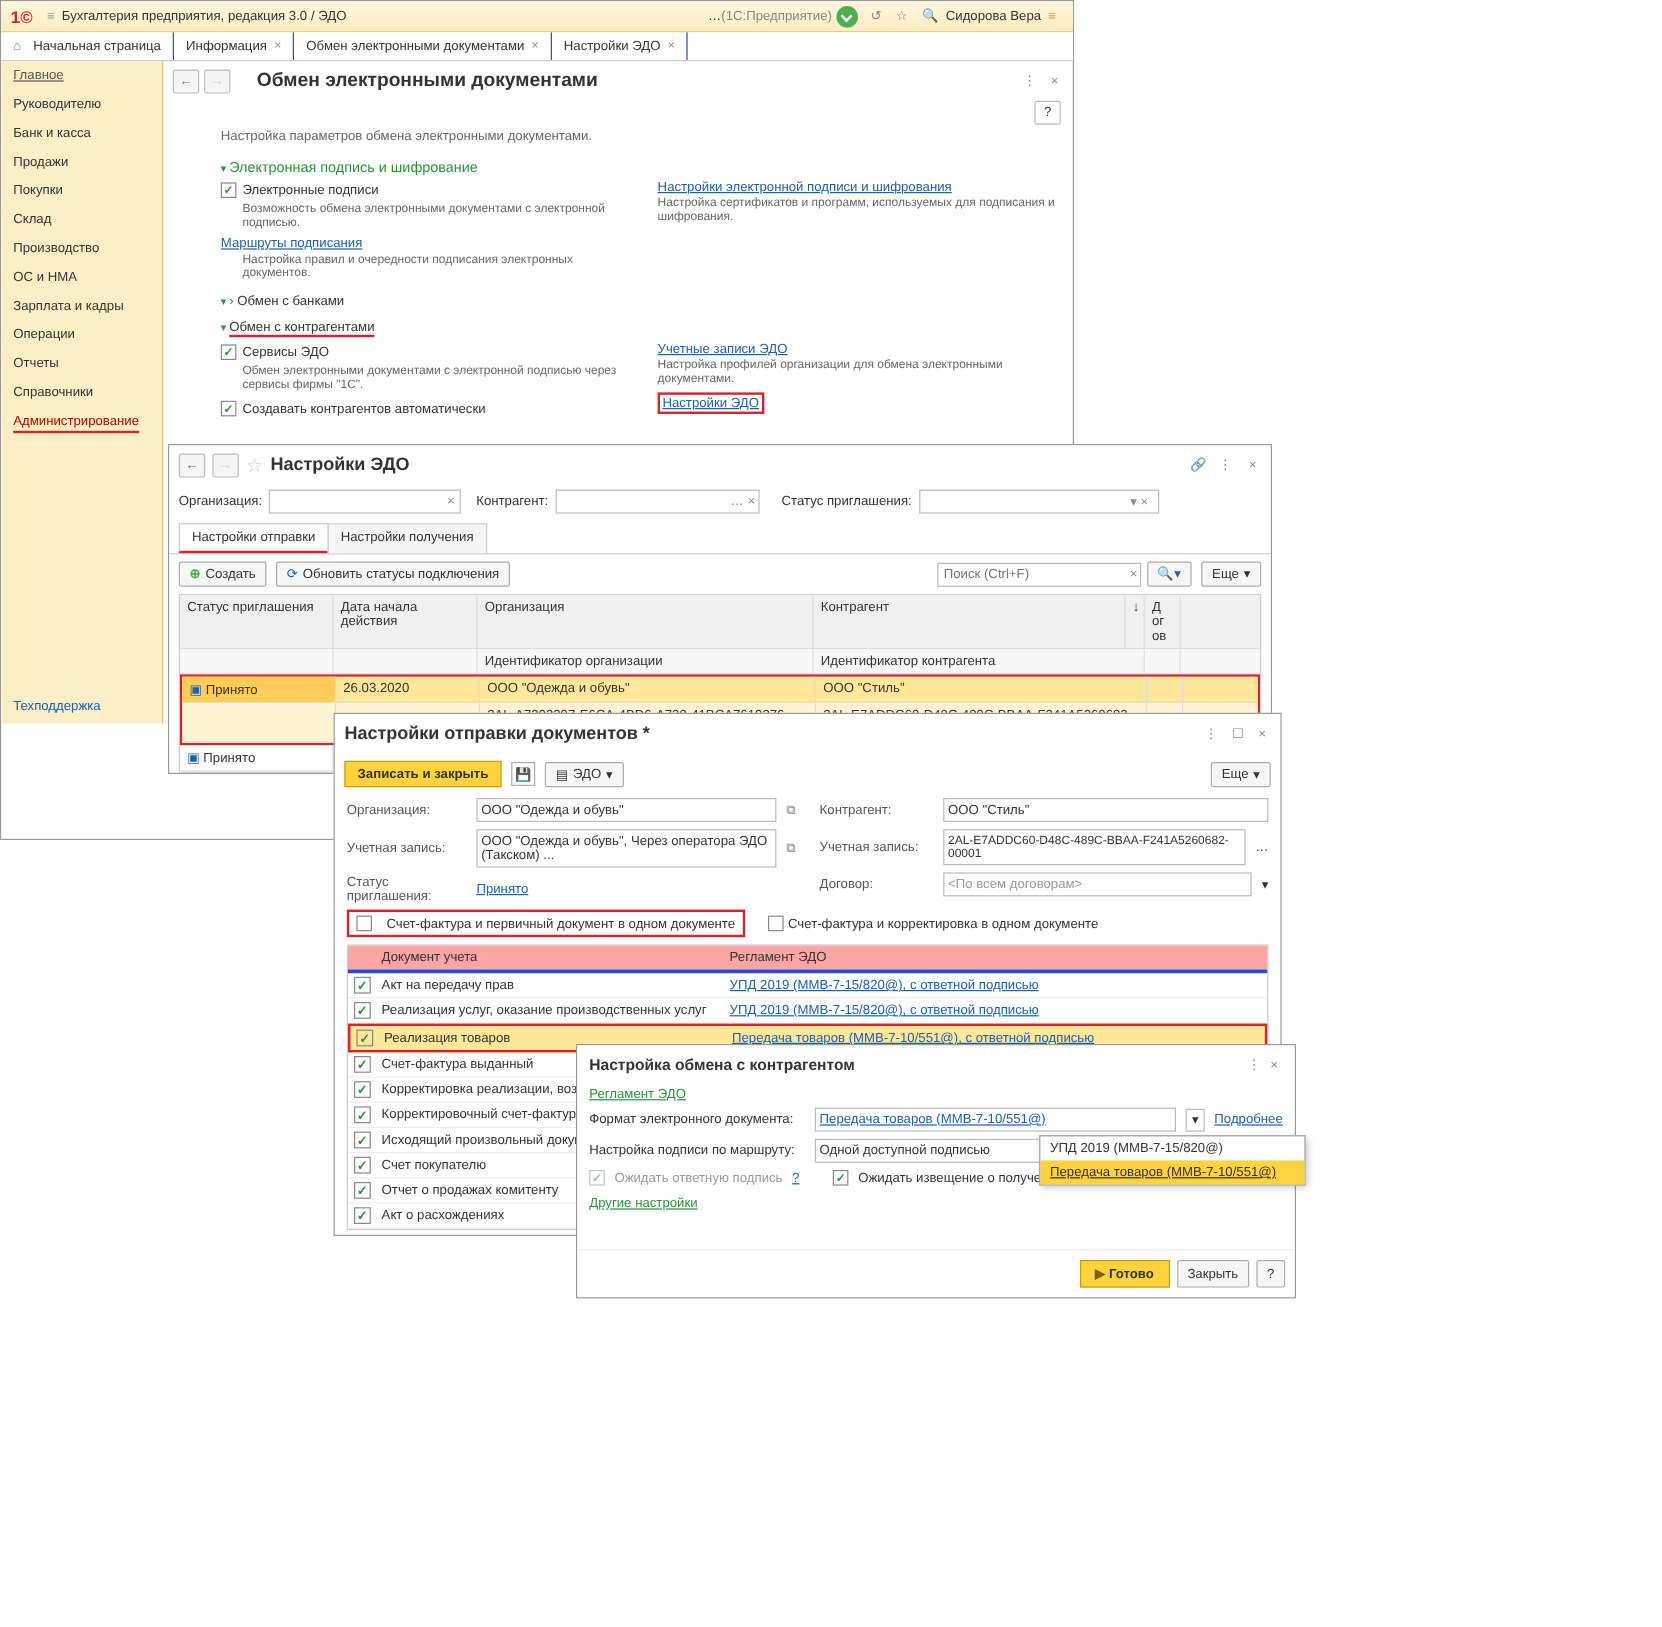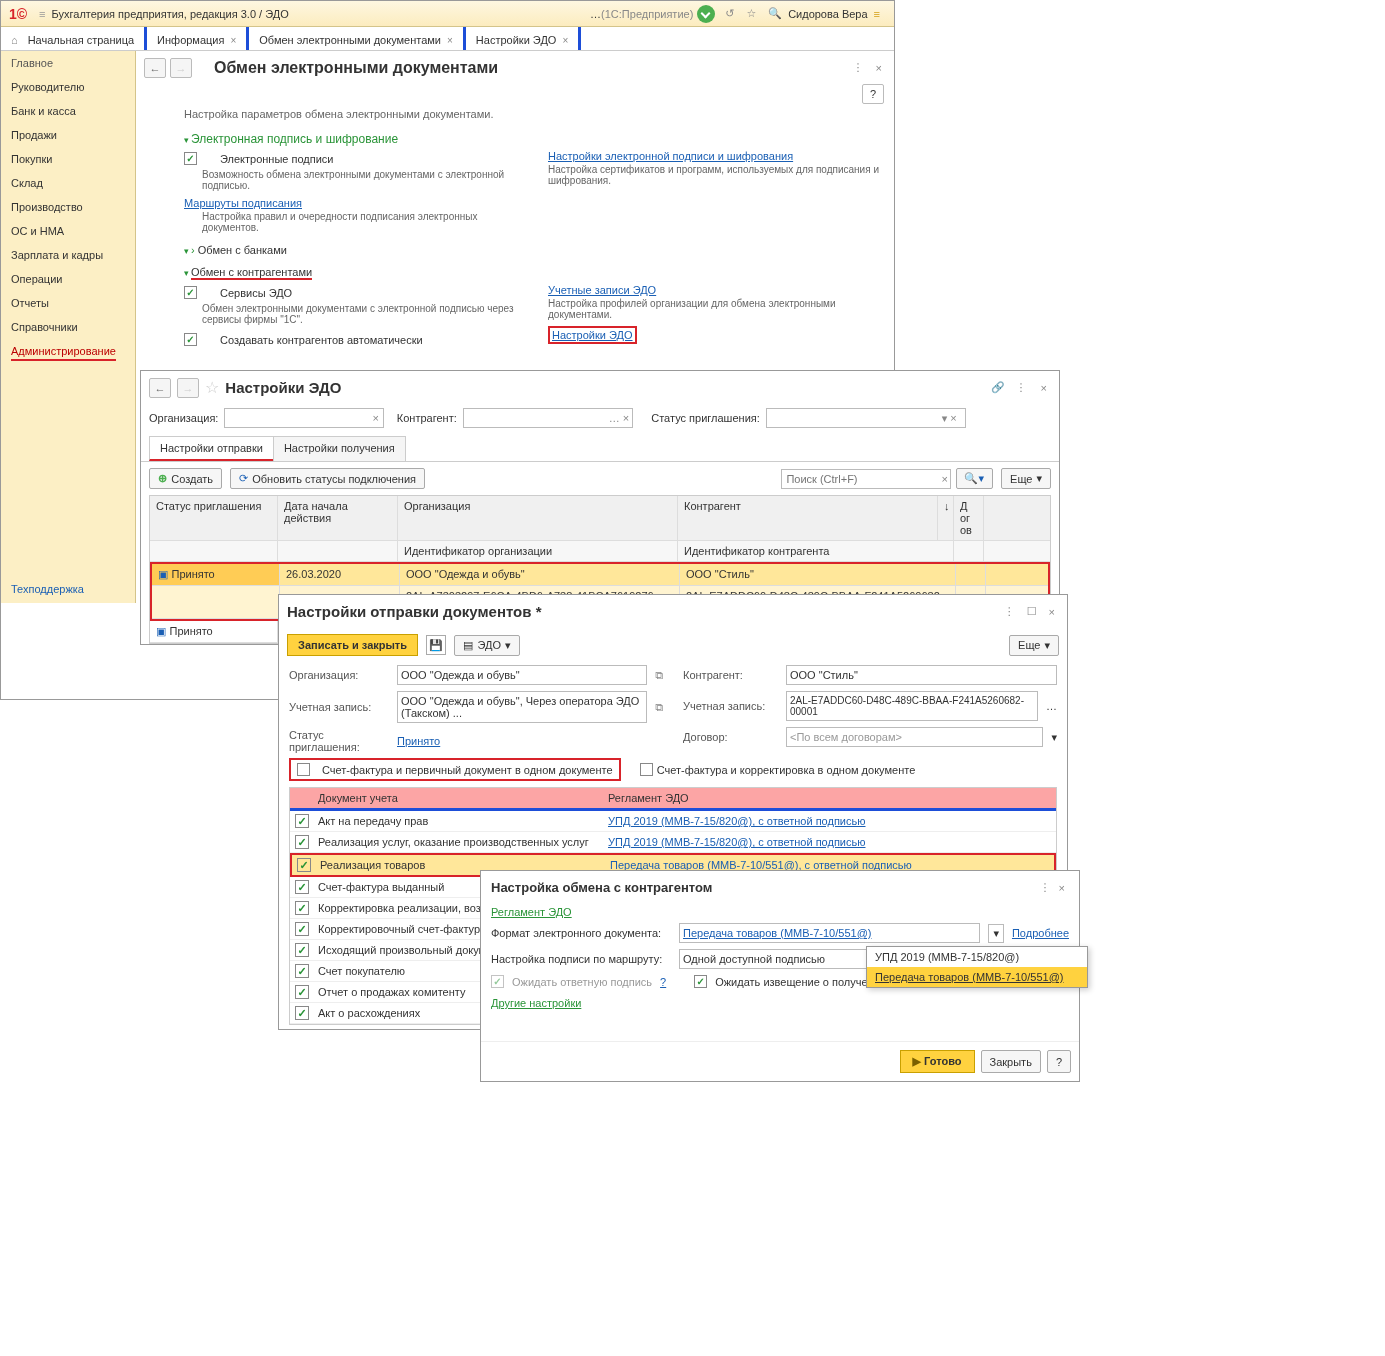--- a/index.html
+++ b/index.html
@@ -6,42 +6,42 @@
 body{background:#fff;position:relative;width:1385px;height:1356px}
 .win{position:absolute;border:1px solid #999;background:#fff}
 .titlebar{background:linear-gradient(#fef7e1,#fcecbf);height:26px;display:flex;align-items:center;padding:0 8px;border-bottom:1px solid #d4c48a}
 .logo1c{color:#d8232a;font-weight:bold;font-size:14px;margin-right:6px}
 .titlebar-sep{color:#999;margin:0 6px}
 .titlebar-spacer{flex:1}
 .titlebar-btn{padding:3px 6px;color:#888;cursor:default}
 .tb-notif{width:18px;height:18px;background:#4caf50;border-radius:50%;display:inline-block;margin:0 4px;position:relative}
 .tb-notif::after{content:"";position:absolute;left:5px;top:5px;width:5px;height:5px;border:2px solid #fff;border-top:none;border-right:none;transform:rotate(-45deg)}
 .tabs{display:flex;background:#fff;border-bottom:1px solid #ccc;height:24px}
-.tab{padding:4px 10px;border-right:3px solid #1d4ed8;display:flex;align-items:flex-end;gap:6px}
+.tab{padding:4px 10px;border-right:1px solid #1d4ed8;display:flex;align-items:center;gap:6px}
 .tab.home::before{content:"⌂";margin-right:4px;color:#888}
 .tab-x{color:#888;font-size:10px}
 .body{display:flex}
 .sidebar{width:135px;background:#fcefc5;border-right:1px solid #d4c48a}
 .side-item{padding:6px 10px;cursor:default}
 .side-item.active{color:#b00;border-bottom:2px solid #d8232a;display:inline-block;margin:4px 10px;padding:2px 0}
-.side-cur{color:#555}
+.side-cur{text-decoration:underline;color:#555}
 .side-sup{color:#1a5fb4;padding:8px 10px;display:block}
 .content{flex:1;padding:0;position:relative}
 .ctoolbar{display:flex;align-items:center;padding:6px 8px;gap:4px}
 .nav-ar{width:22px;height:20px;border:1px solid #bbb;border-radius:2px;display:flex;align-items:center;justify-content:center;color:#666;background:#f5f5f5}
 .h1{font-size:16px;font-weight:bold;margin-left:18px}
 .dots{color:#888;padding:4px}
 .x{color:#888;padding:4px}
 .desc{padding:4px 10px 8px 48px;color:#666}
 .sect-h{color:#2a9438;font-size:12px;padding:4px 10px 4px 48px}
 .sect-h::before{content:"▾ ";font-size:9px}
 .sect-hu{border-bottom:2px solid #d8232a;display:inline-block}
 .twocol{display:flex;padding:0 10px 0 48px;gap:28px}
 .col{flex:1}
-.chk-row{display:flex;align-items:flex-end;gap:23px;padding:2px 0}
+.chk-row{display:flex;align-items:flex-end;gap:5px;padding:2px 0}
 .chk{width:13px;height:13px;border:1px solid #888;background:#fff;display:inline-flex;align-items:center;justify-content:center;color:#2a9438;font-size:10px;font-weight:bold}
 .chk.on::after{content:"✓"}
 .lnk{color:#1a5fb4;text-decoration:underline}
 .small{color:#666;font-size:10px;padding:2px 0 6px 18px}
 .hl-red{border:2px solid #d8232a}
 .qbox{width:22px;height:20px;border:1px solid #bbb;text-align:center;line-height:18px;border-radius:2px}
 
 
 .w2{top:370px;left:140px;width:920px}
 .w2 .titlebar2{display:flex;align-items:center;padding:6px 8px;gap:6px}

